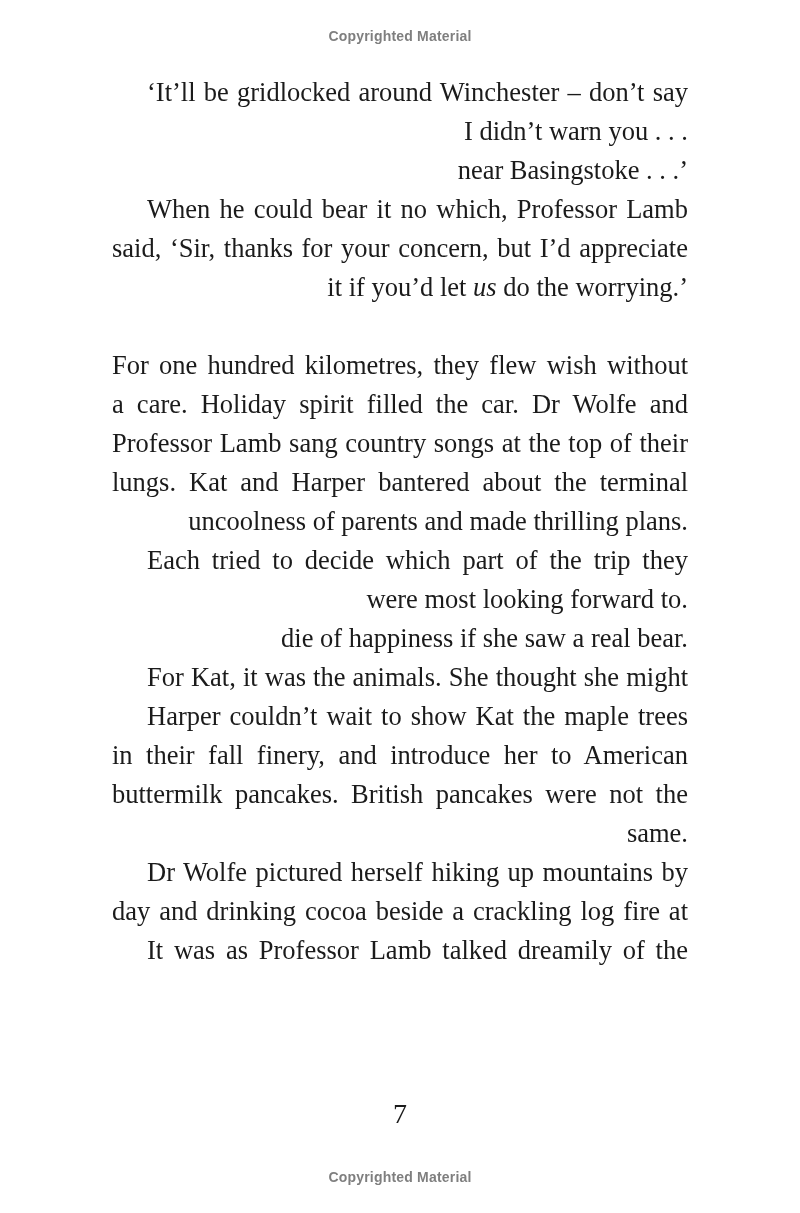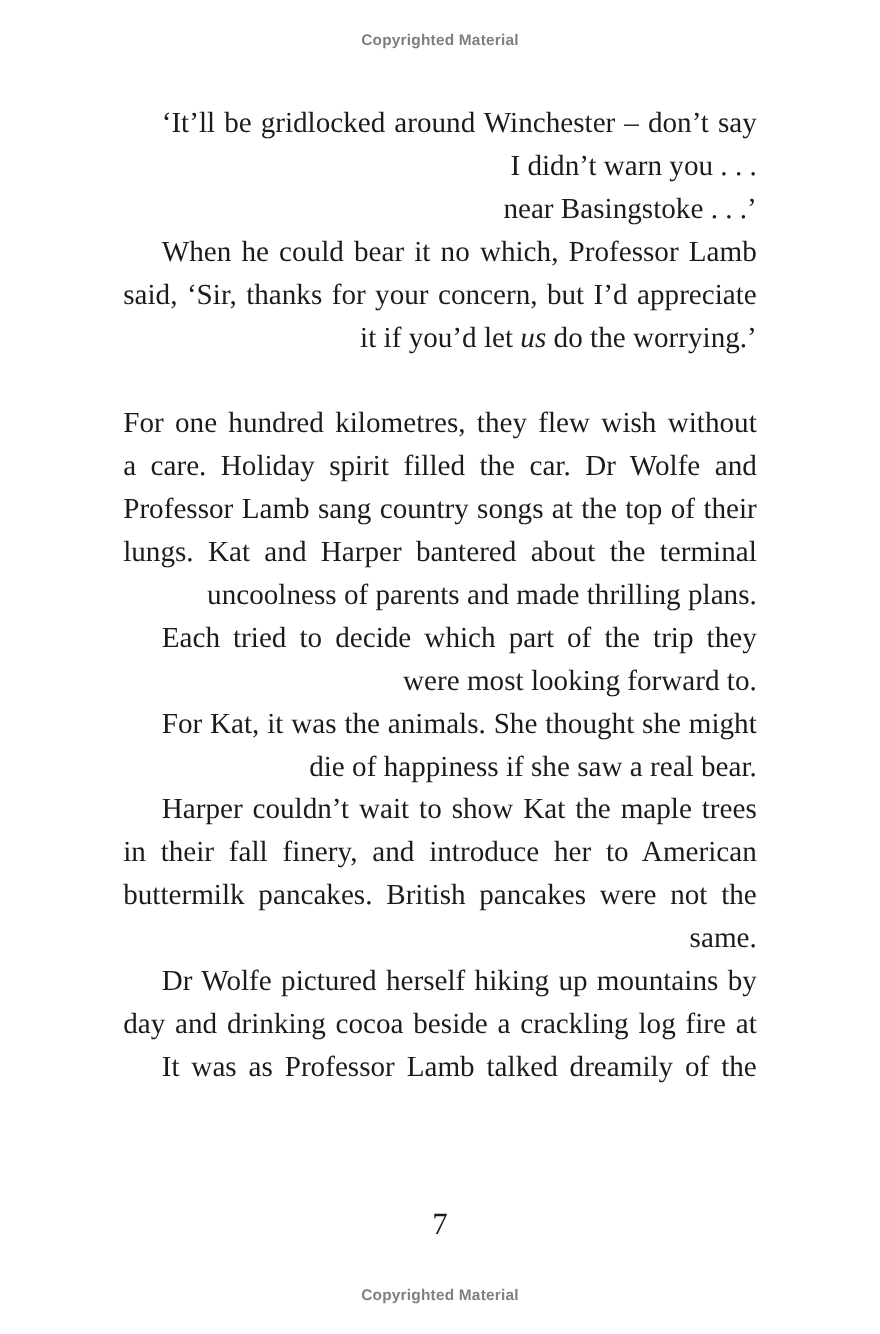--- a/index.html
+++ b/index.html
@@ -26,21 +26,21 @@
     font-size: 14px;
     line-height: 1;
     color: var(--copyright-color, #7f7f7f);
     letter-spacing: 0.2px;
   }
   .copyright.top { top: 29px; }
   .copyright.bottom { top: 1170px; }
   .text-block {
     position: absolute;
     left: 112px;
-    top: 92px;
+    top: 73px;
     width: 576px;
     font-size: 26.5px;
     line-height: 39px;
     color: var(--text-color, #1b1b1b);
   }
   .line {
     height: 39px;
     text-align: right;
     white-space: normal;
   }
@@ -82,22 +82,22 @@
       <div class="line justify"><span>said, ‘Sir, thanks for your concern, but I’d appreciate</span></div>
       <div class="line"><span>it if you’d let </span><span class="italic">us</span><span> do the worrying.’</span></div>
       <div class="spacer"></div>
       <div class="line justify"><span>For one hundred kilometres, they flew wish without</span></div>
       <div class="line justify"><span>a care. Holiday spirit filled the car. Dr Wolfe and</span></div>
       <div class="line justify"><span>Professor Lamb sang country songs at the top of their</span></div>
       <div class="line justify"><span>lungs. Kat and Harper bantered about the terminal</span></div>
       <div class="line"><span>uncoolness of parents and made thrilling plans.</span></div>
       <div class="line indent justify"><span>Each tried to decide which part of the trip they</span></div>
       <div class="line"><span>were most looking forward to.</span></div>
+      <div class="line"><span>die of happiness if she saw a real bear.</span></div>
       <div class="line indent justify"><span>For Kat, it was the animals. She thought she might</span></div>
-      <div class="line"><span>die of happiness if she saw a real bear.</span></div>
       <div class="line indent justify"><span>Harper couldn’t wait to show Kat the maple trees</span></div>
       <div class="line justify"><span>in their fall finery, and introduce her to American</span></div>
       <div class="line justify"><span>buttermilk pancakes. British pancakes were not the</span></div>
       <div class="line"><span>same.</span></div>
       <div class="line indent justify"><span>Dr Wolfe pictured herself hiking up mountains by</span></div>
       <div class="line justify"><span>day and drinking cocoa beside a crackling log fire at</span></div>
       <div class="line indent justify"><span>It was as Professor Lamb talked dreamily of the</span></div>
     </div>
 
   <div class="page-number">7</div>

